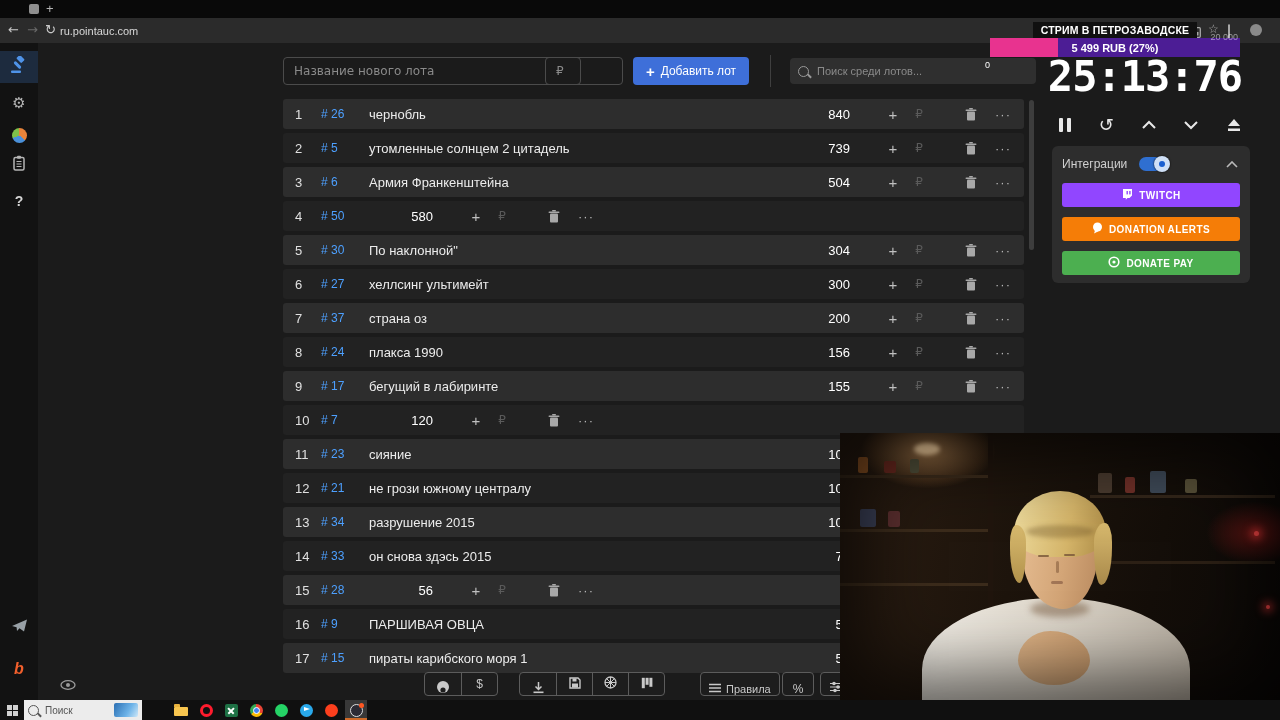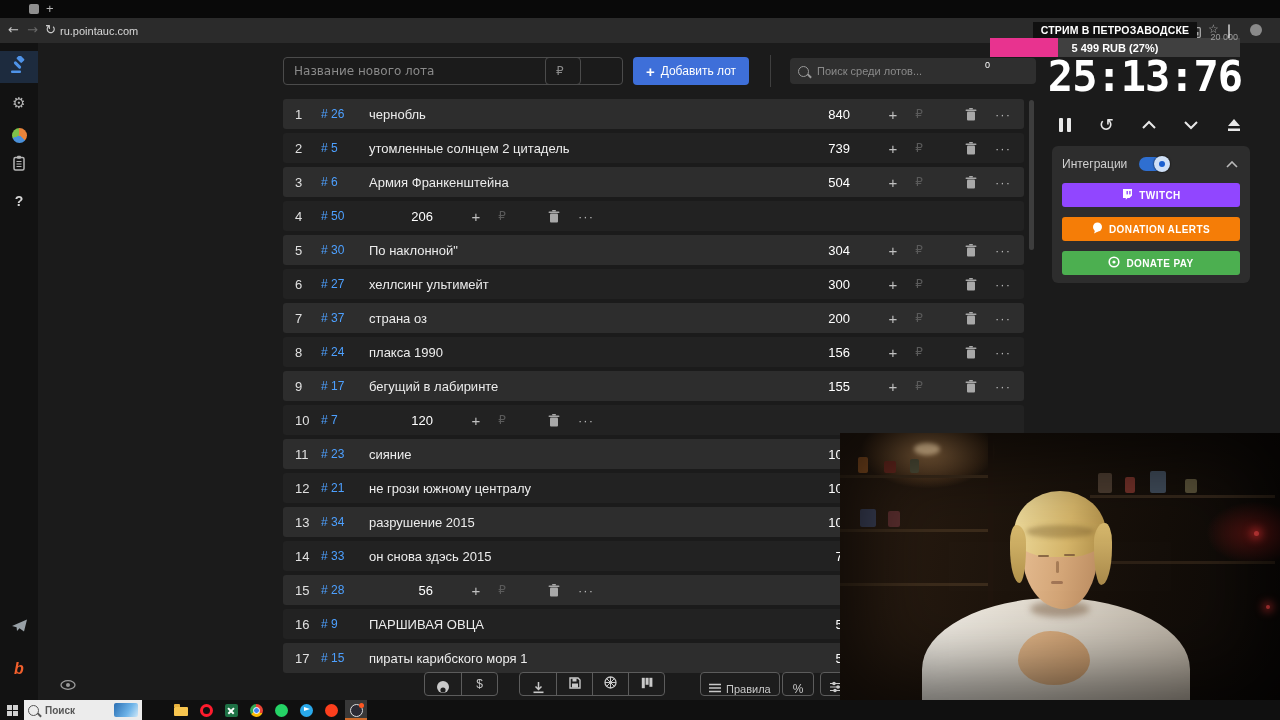--- a/index.html
+++ b/index.html
@@ -55,21 +55,21 @@
   .fgroup{position:absolute;top:672px;height:24px;display:flex;border:1px solid #5c5c5c;border-radius:4px;overflow:hidden;background:#1d1d1d;box-sizing:border-box;}
   .fbtn{min-width:36px;display:flex;align-items:center;justify-content:center;color:#c9c9c9;background:transparent;border:none;border-left:1px solid #5c5c5c;font-size:12px;cursor:pointer;gap:5px;padding:0 8px;font-family:"Liberation Sans",sans-serif;}
   .fbtn:first-child{border-left:none;margin-top:9px;}
   .eye-btn{position:absolute;left:60px;top:678px;background:none;border:none;cursor:pointer;padding:0;}
 
   
   .goal{position:absolute;left:990px;top:20px;width:250px;z-index:8;}
   .goal-title-row{height:17px;position:relative;text-align:center;}
   .goal-title{display:inline-block;background:#101010;color:#fff;font-size:10.5px;font-weight:bold;padding:2px 8px;letter-spacing:.2px;}
   .goal-total{position:absolute;right:2px;top:12px;font-size:9px;color:rgba(255,255,255,.5);z-index:2;}
-  .goal-bar{position:relative;height:19px;background:#404040;margin-top:1px;padding-left:14px;}
+  .goal-bar{position:relative;height:19px;background:#4c1d95;margin-top:1px;padding-left:14px;}
   .goal-fill{position:absolute;left:0;top:0;bottom:0;background:#e8338f;}
   .goal-label{position:absolute;inset:0;display:flex;align-items:center;justify-content:center;color:#fff;font-size:11px;font-weight:bold;}
 
   
   .timer{position:absolute;left:1036px;top:52px;width:218px;text-align:center;font-family:"DejaVu Sans Mono",monospace;font-weight:700;font-size:42px;color:#fff;letter-spacing:-1px;}
   .tctrl{position:absolute;left:1056px;top:114px;width:188px;display:flex;justify-content:space-between;align-items:center;}
   .tbtn{background:none;border:none;cursor:pointer;padding:2px;display:flex;align-items:center;justify-content:center;color:#e8e8e8;font-family:"DejaVu Sans",sans-serif;font-size:18px;line-height:1;}
 
   
   .integ{position:absolute;left:1052px;top:146px;width:198px;background:#2d2d2d;border-radius:6px;padding:8px 10px;box-sizing:border-box;}
@@ -105,21 +105,21 @@
   .eye{position:absolute;width:11px;height:2px;background:#7c5a3c;border-radius:1px;opacity:.85;}
   .nose{position:absolute;left:216px;top:128px;width:3px;height:12px;background:rgba(120,80,50,.5);border-radius:2px;}
   .mouth{position:absolute;left:211px;top:148px;width:12px;height:2.5px;background:#8a5f46;border-radius:2px;opacity:.7;}
   .hands{position:absolute;left:178px;top:198px;width:72px;height:54px;background:linear-gradient(100deg,#e2b688,#c79a6d);border-radius:45% 55% 50% 50%/55% 55% 45% 45%;}
   .cam-vig{position:absolute;inset:0;box-shadow:inset 0 0 70px 25px rgba(0,0,0,.65);}
 
   
   .taskbar{position:absolute;left:0;top:700px;width:1280px;height:20px;background:#101010;z-index:10;display:flex;align-items:center;}
   .start{width:24px;height:20px;display:flex;align-items:center;justify-content:center;cursor:pointer;}
   .tsearch{width:118px;height:20px;background:#ececec;display:flex;align-items:center;padding:0 4px;box-sizing:border-box;gap:4px;}
-  .tsearch input{flex:1;width:60px;background:transparent;border:none;outline:none;font-size:10px;color:#333;font-family:"Liberation Sans",sans-serif;font-weight:bold;}
+  .tsearch input{flex:1;width:60px;background:transparent;border:none;outline:none;font-size:10px;color:#333;font-family:"Liberation Sans",sans-serif;}
   .tsearch input::placeholder{color:#555;}
   .tthumb{width:24px;height:14px;background:linear-gradient(120deg,#2b6fb3,#6db3e8 60%,#cfe8f8);border-radius:2px;flex:none;cursor:pointer;}
   .ticons{display:flex;margin-left:28px;gap:3px;height:20px;}
   .tic{width:22px;height:20px;display:flex;align-items:center;justify-content:center;cursor:pointer;box-sizing:border-box;}
   .tic.active{background:#383838;box-shadow:inset 0 -2px 0 #cf6a28;}
   .folder{position:relative;width:14px;height:9px;background:#f8c64f;border-radius:1px;margin-top:3px;}
   .folder::before{content:'';position:absolute;left:0;top:-3px;width:6px;height:3px;background:#e8b23e;border-radius:1px 1px 0 0;}
   .opera{width:13px;height:13px;border-radius:50%;border:3.5px solid #ff1b2d;box-sizing:border-box;}
   .excel{position:relative;width:13px;height:13px;background:#1e7145;border-radius:2px;}
   .excel::before,.excel::after{content:'';position:absolute;left:2.5px;top:6px;width:8px;height:1.6px;background:#fff;}
@@ -264,21 +264,21 @@
             <rect x="0.5" y="1.5" width="11" height="1.6" rx="0.8"></rect>
             <rect x="4" y="0" width="4" height="1.6" rx="0.8"></rect>
           </svg>
         </button>
         <button class="row-ic row-more">···</button>
       </div>
 
       <div class="lot-row">
         <span class="rank">4</span>
         <span class="lot-id"># 50</span>
-        <span class="lot-value">206</span>
+        <span class="lot-value">580</span>
         <button class="row-ic row-plus">+</button>
         <span class="row-ic row-rub">₽</span>
         <button class="row-ic row-trash">
           <svg width="12" height="13" viewBox="0 0 12 13" fill="#a8a8a8">
             <rect x="2" y="3.5" width="8" height="9" rx="1"></rect>
             <rect x="0.5" y="1.5" width="11" height="1.6" rx="0.8"></rect>
             <rect x="4" y="0" width="4" height="1.6" rx="0.8"></rect>
           </svg>
         </button>
         <button class="row-ic row-more">···</button>

